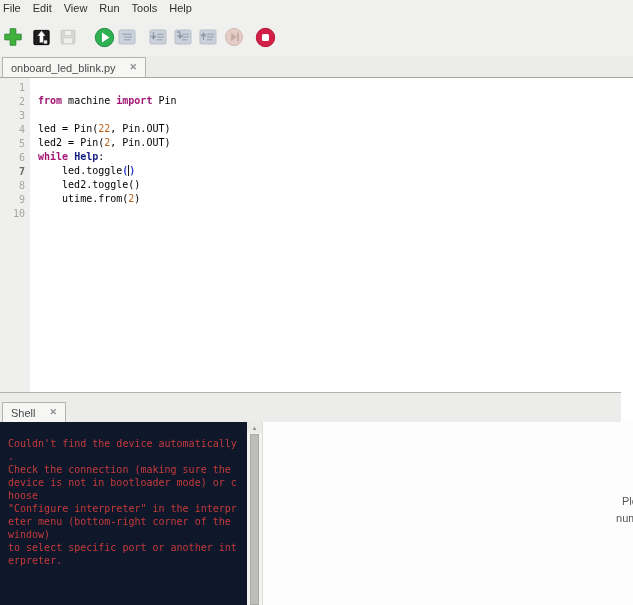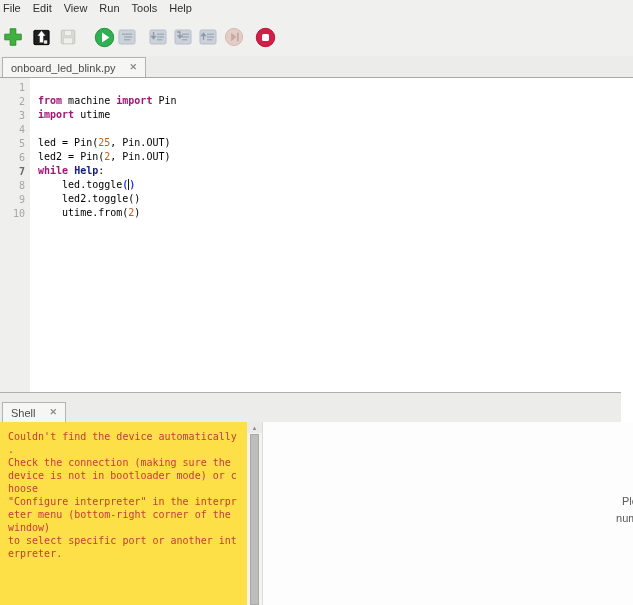--- a/index.html
+++ b/index.html
@@ -72,23 +72,23 @@
   .code{position:absolute;left:30px;top:0;right:0;bottom:0;padding-top:16px;color:#000;}
   .code .cl{height:14px;padding-left:8px;white-space:pre;}
   .tk-kw{color:#a21574;font-weight:bold;}
   .tk-num{color:#c05f17;}
   .tk-builtin{color:#16217e;font-weight:bold;}
   .tk-paren{color:#2f3bd3;font-weight:bold;}
   .caret{display:inline-block;width:1px;height:11px;background:#1a1a1a;vertical-align:-2px;}
 
   
   .shell{
-    position:absolute;left:0;top:422px;width:247px;bottom:0;background:#fde047;
+    position:absolute;left:0;top:422px;width:247px;bottom:0;background:#0f172a;
     font-family:"DejaVu Sans Mono", monospace;font-size:10px;line-height:13px;
-    color:#c53b3b;padding:8px 0 0 8px;box-sizing:border-box;overflow:hidden;
+    color:#c53b3b;padding:15px 0 0 8px;box-sizing:border-box;overflow:hidden;
   }
   .shell .sl{white-space:pre;}
 
   .shell-scrollbar{
     position:absolute;left:247px;top:422px;width:15px;bottom:0;
     background:#f3f3f1;
   }
   .sb-up{
     height:11px;display:flex;align-items:center;justify-content:center;
     color:#8a8a8a;font-size:6px;background:#eaeae8;
@@ -231,23 +231,22 @@
         <div class="ln">4</div>
         <div class="ln">5</div>
         <div class="ln">6</div>
         <div class="ln active">7</div>
         <div class="ln">8</div>
         <div class="ln">9</div>
         <div class="ln">10</div>
       </div>
     <div class="code" id="code">
         <div class="cl"><span class="tk-kw">from</span><span> machine </span><span class="tk-kw">import</span><span> Pin</span></div>
-        <div class="cl"><span class="tk-kw">import</span><span> utime</span></div>
         <div class="cl"></div>
-        <div class="cl"><span>led = Pin(</span><span class="tk-num">25</span><span>, Pin.OUT)</span></div>
+        <div class="cl"><span>led = Pin(</span><span class="tk-num">22</span><span>, Pin.OUT)</span></div>
         <div class="cl"><span>led2 = Pin(</span><span class="tk-num">2</span><span>, Pin.OUT)</span></div>
         <div class="cl"><span class="tk-kw">while</span><span> </span><span class="tk-builtin">Help</span><span>:</span></div>
         <div class="cl"><span>    led.toggle</span><span class="tk-paren">(</span><span class="caret"></span><span class="tk-paren">)</span></div>
         <div class="cl"><span>    led2.toggle()</span></div>
         <div class="cl"><span>    utime.from(</span><span class="tk-num">2</span><span>)</span></div>
         <div class="cl"></div>
       </div>
   </div>
 
   <div class="shell-tabrow">

